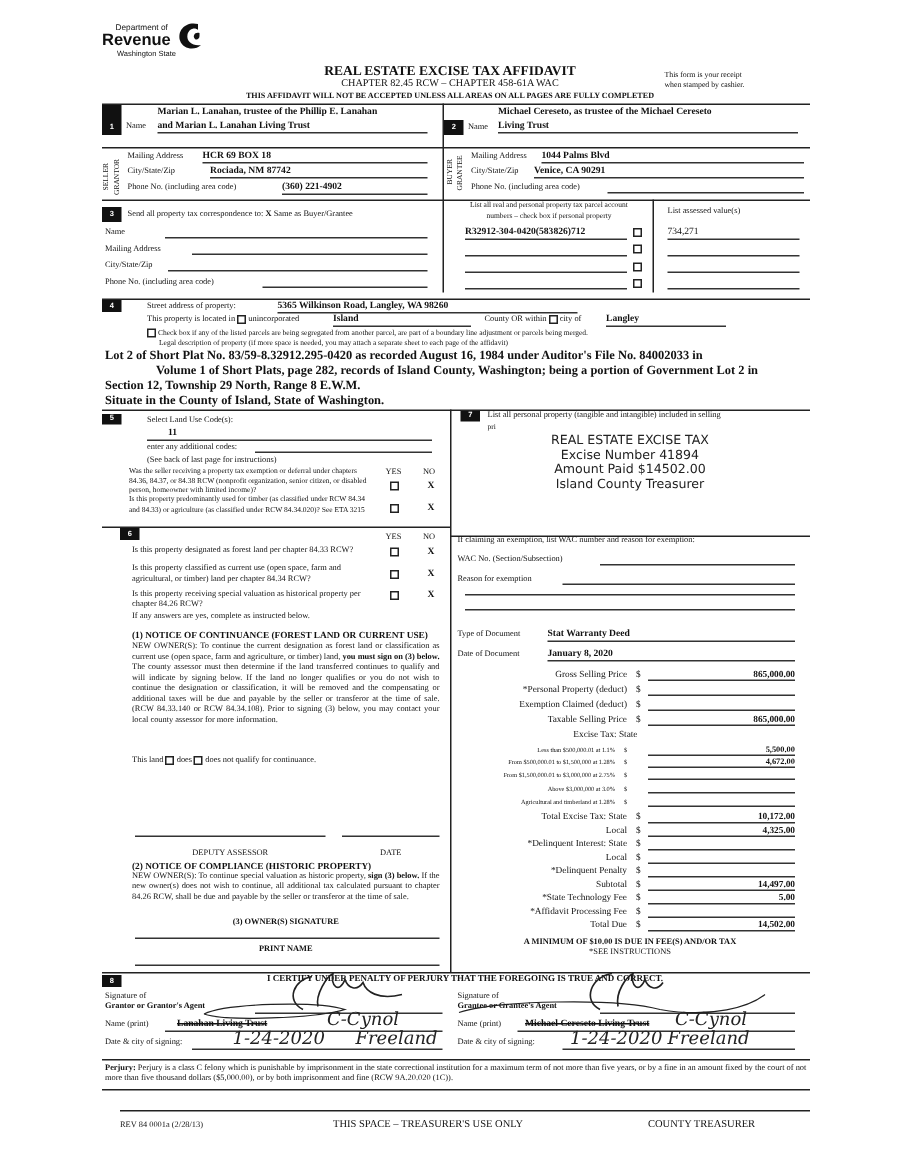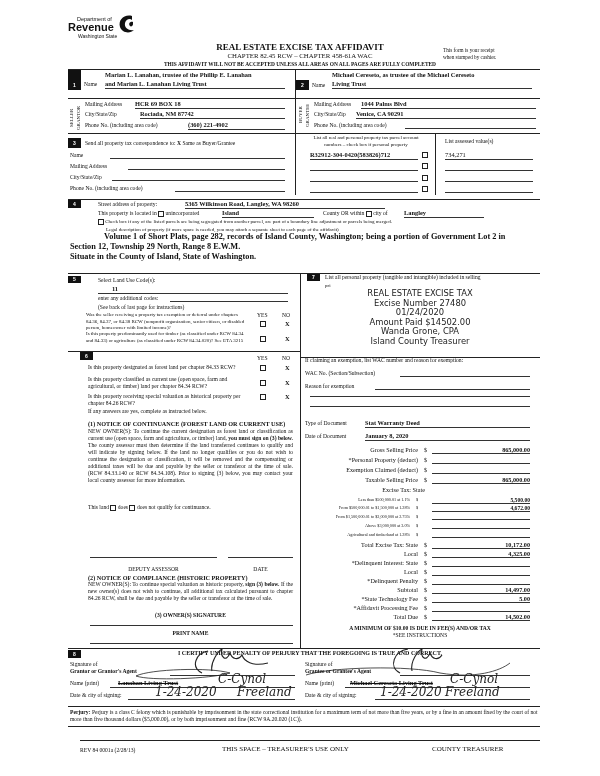--- a/index.html
+++ b/index.html
@@ -141,20 +141,21 @@
 </div>
 <div class="abs md bold line" style="left:404px;top:209px;width:80px;">Langley</div>
 
 <div class="abs tiny" style="left:98px;top:219px;white-space:nowrap;">
   <span class="box"></span>
   <span>Check box if any of the listed parcels are being segregated from another parcel, are part of a boundary line adjustment or parcels being merged.</span>
 </div>
 <div class="abs tiny" style="left:106px;top:227px;">Legal description of property (if more space is needed, you may attach a separate sheet to each page of the affidavit)</div>
 
 <div class="abs bold" style="left:70px;top:232px;width:470px;font-size:8.3px;line-height:10px;">
+  <div style="white-space:nowrap;">Lot 2 of Short Plat No. 83/59-8.32912.295-0420 as recorded August 16, 1984 under Auditor's File No. 84002033 in</div>
   <div style="white-space:nowrap;margin-left:34px;">Volume 1 of Short Plats, page 282, records of Island County, Washington; being a portion of  Government Lot 2 in</div>
   <div>Section 12, Township 29 North, Range 8 E.W.M.</div>
   <div>Situate in the County of Island, State of Washington.</div>
 </div>
 
 <div class="abs hr" style="left:68px;top:273px;width:472px;"></div>
 <div class="abs vr" style="left:300px;top:273px;height:375px;"></div>
 
 <div class="abs secnum" style="left:68px;top:276px;height:7px;line-height:7px;">5</div>
 <div class="abs sm" style="left:98px;top:277px;">Select Land Use Code(s):</div>
@@ -218,24 +219,22 @@
 <div class="abs line" style="left:90px;top:622px;width:203px;height:4px;"></div>
 <div class="abs sm bold center" style="left:88px;top:630px;width:205px;">PRINT NAME</div>
 <div class="abs line" style="left:90px;top:640px;width:203px;height:4px;"></div>
 
 <div class="abs secnum" style="left:307px;top:274px;height:7px;line-height:7px;">7</div>
 <div class="abs sm" style="left:325px;top:274px;">List all personal property (tangible and intangible) included in selling</div>
 <div class="abs tiny" style="left:325px;top:283px;">pri</div>
 
 <div class="abs stamp" style="left:300px;top:279px;width:240px;">
   <div style="font-size:8.4px;line-height:9.5px;margin-top:10px;">REAL ESTATE EXCISE TAX</div>
-  <div style="font-size:8.4px;line-height:9.5px;">Excise Number 27480</div>
-  <div style="font-size:8.4px;line-height:9.5px;">01/24/2020</div>
+  <div style="font-size:8.4px;line-height:9.5px;">Excise Number 41894</div>
   <div style="font-size:8.4px;line-height:9.5px;">Amount Paid $14502.00</div>
-  <div style="font-size:8.4px;line-height:9.5px;">Wanda Grone, CPA</div>
   <div style="font-size:8.4px;line-height:9.5px;">Island County Treasurer</div>
 </div>
 <div class="abs hr" style="left:300px;top:357px;width:240px;"></div>
 
 <div class="abs sm" style="left:305px;top:357px;">If claiming an exemption, list WAC number and reason for exemption:</div>
 <div class="abs sm" style="left:305px;top:370px;">WAC No. (Section/Subsection)</div>
 <div class="abs line" style="left:400px;top:370px;width:130px;height:7px;"></div>
 <div class="abs sm" style="left:305px;top:383px;">Reason for exemption</div>
 <div class="abs line" style="left:375px;top:383px;width:155px;height:7px;"></div>
 <div class="abs line" style="left:310px;top:395px;width:220px;height:2px;"></div>

